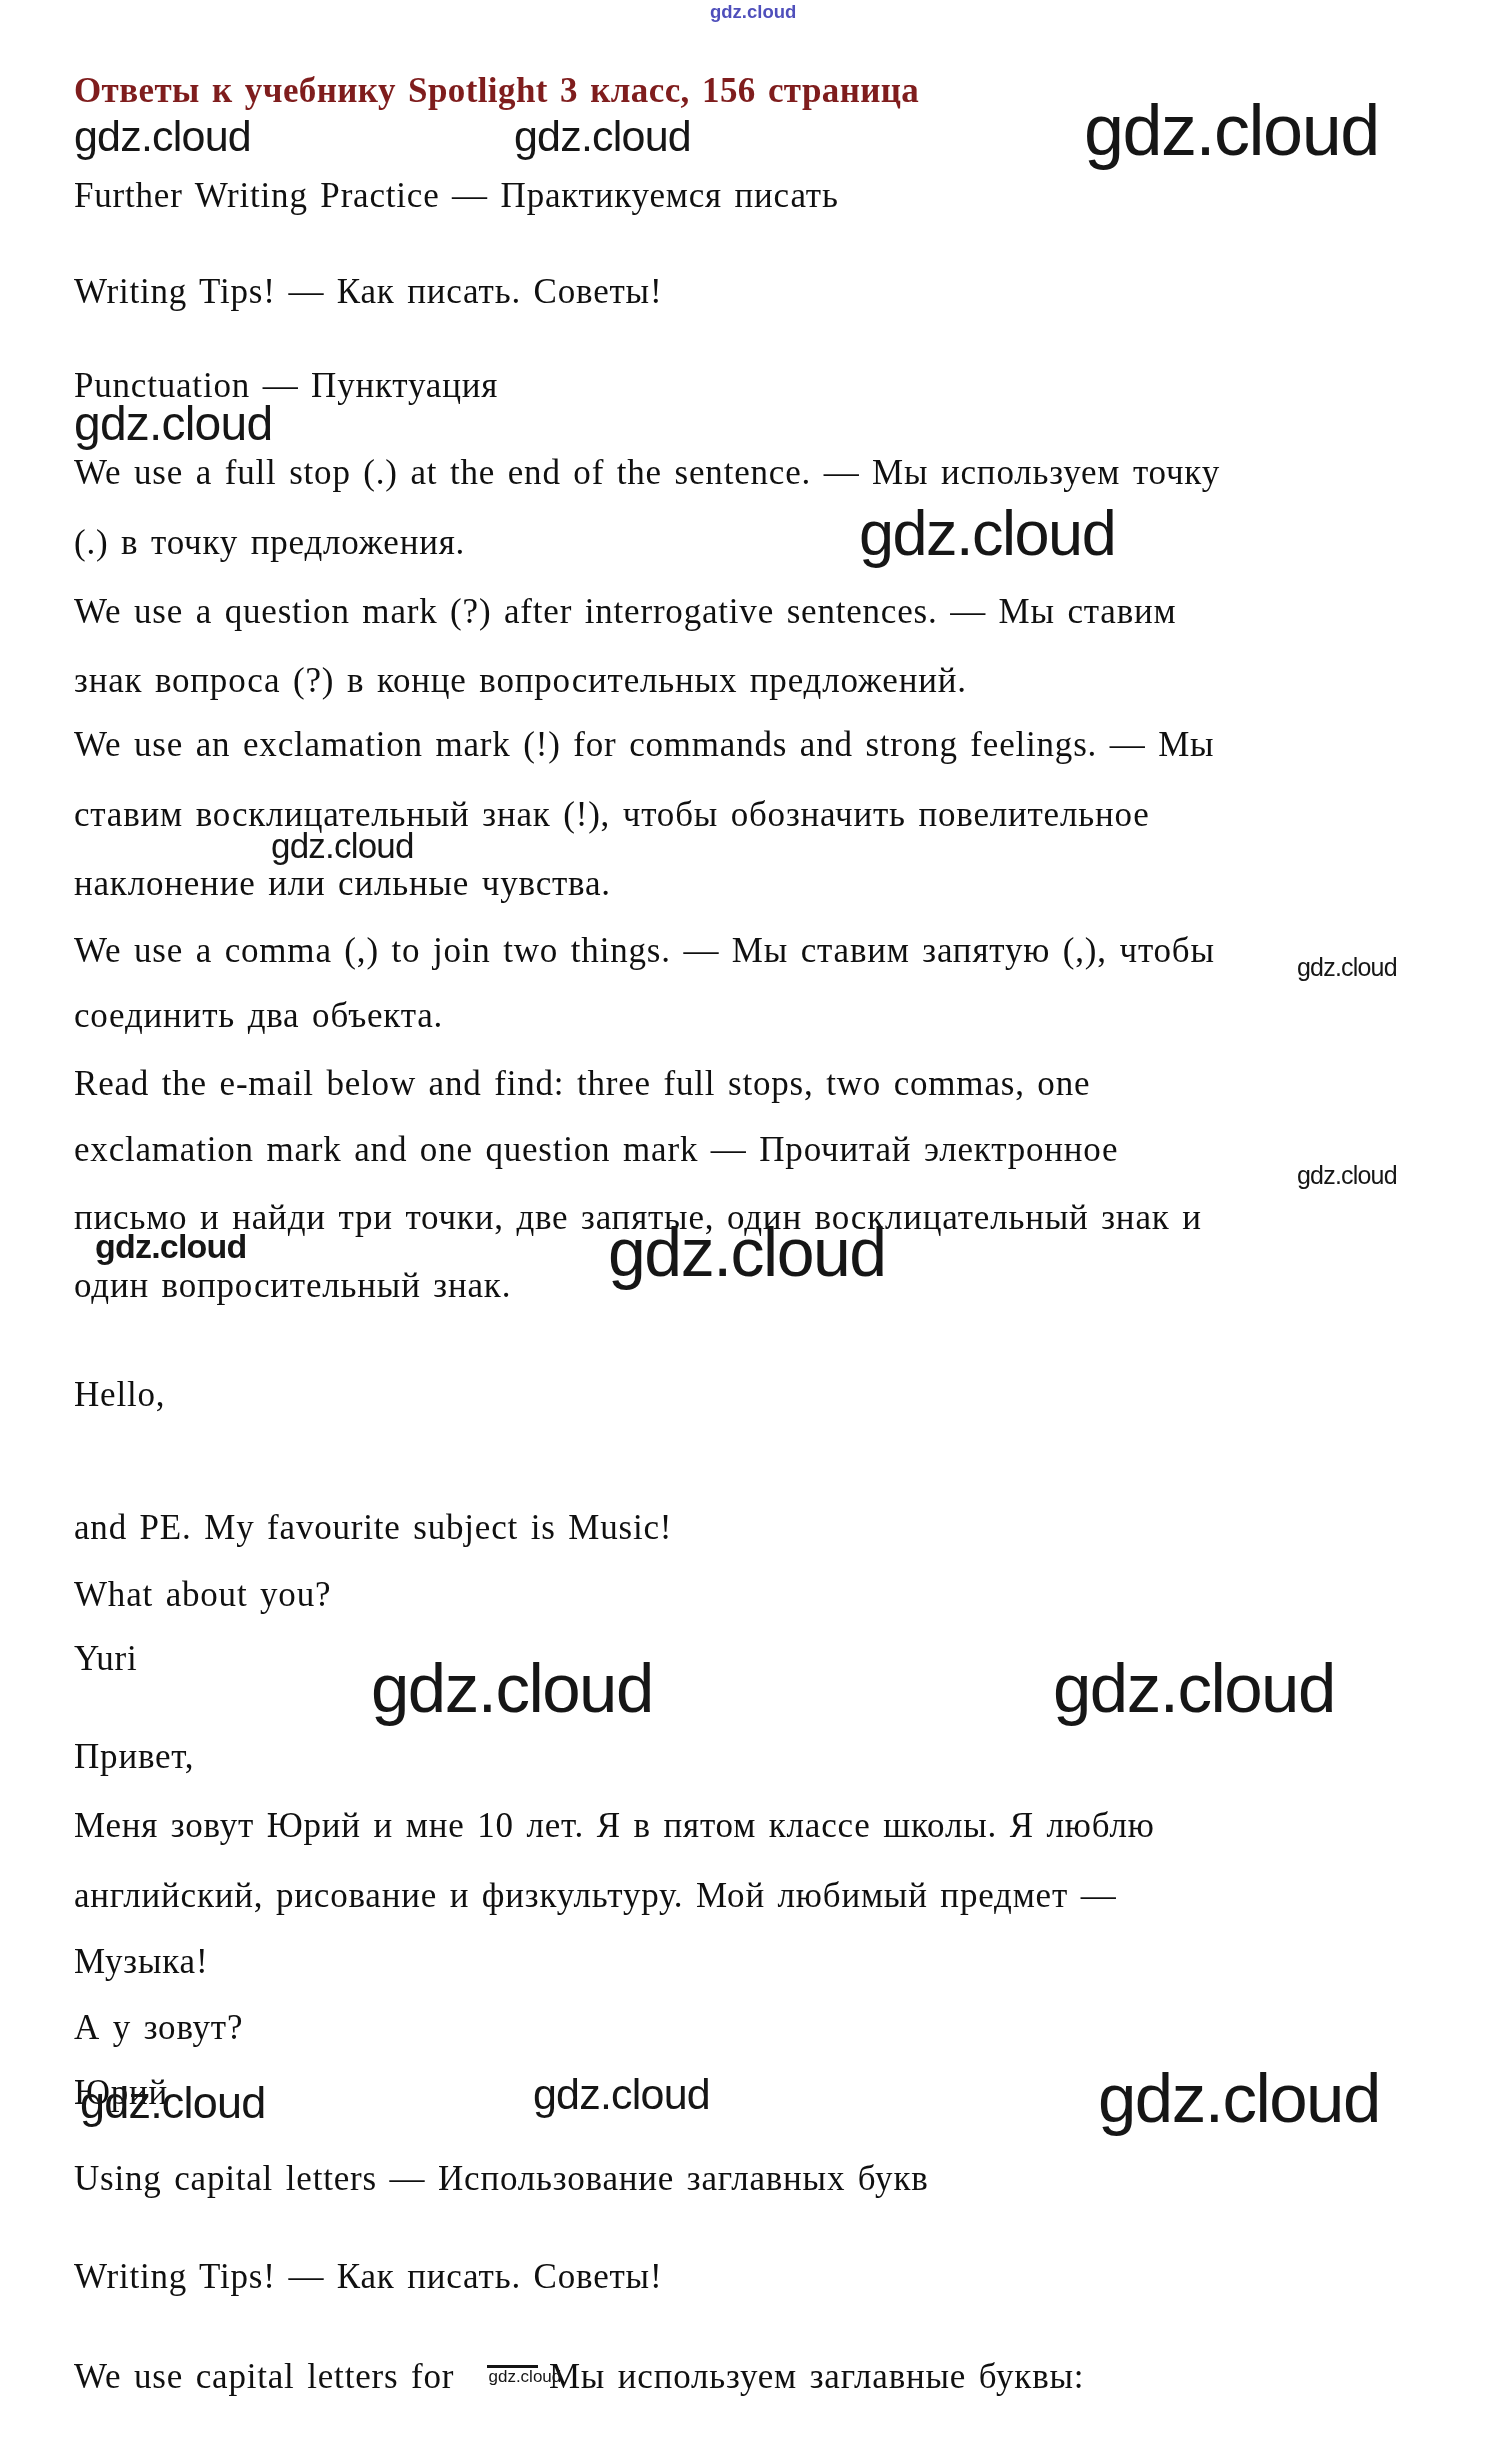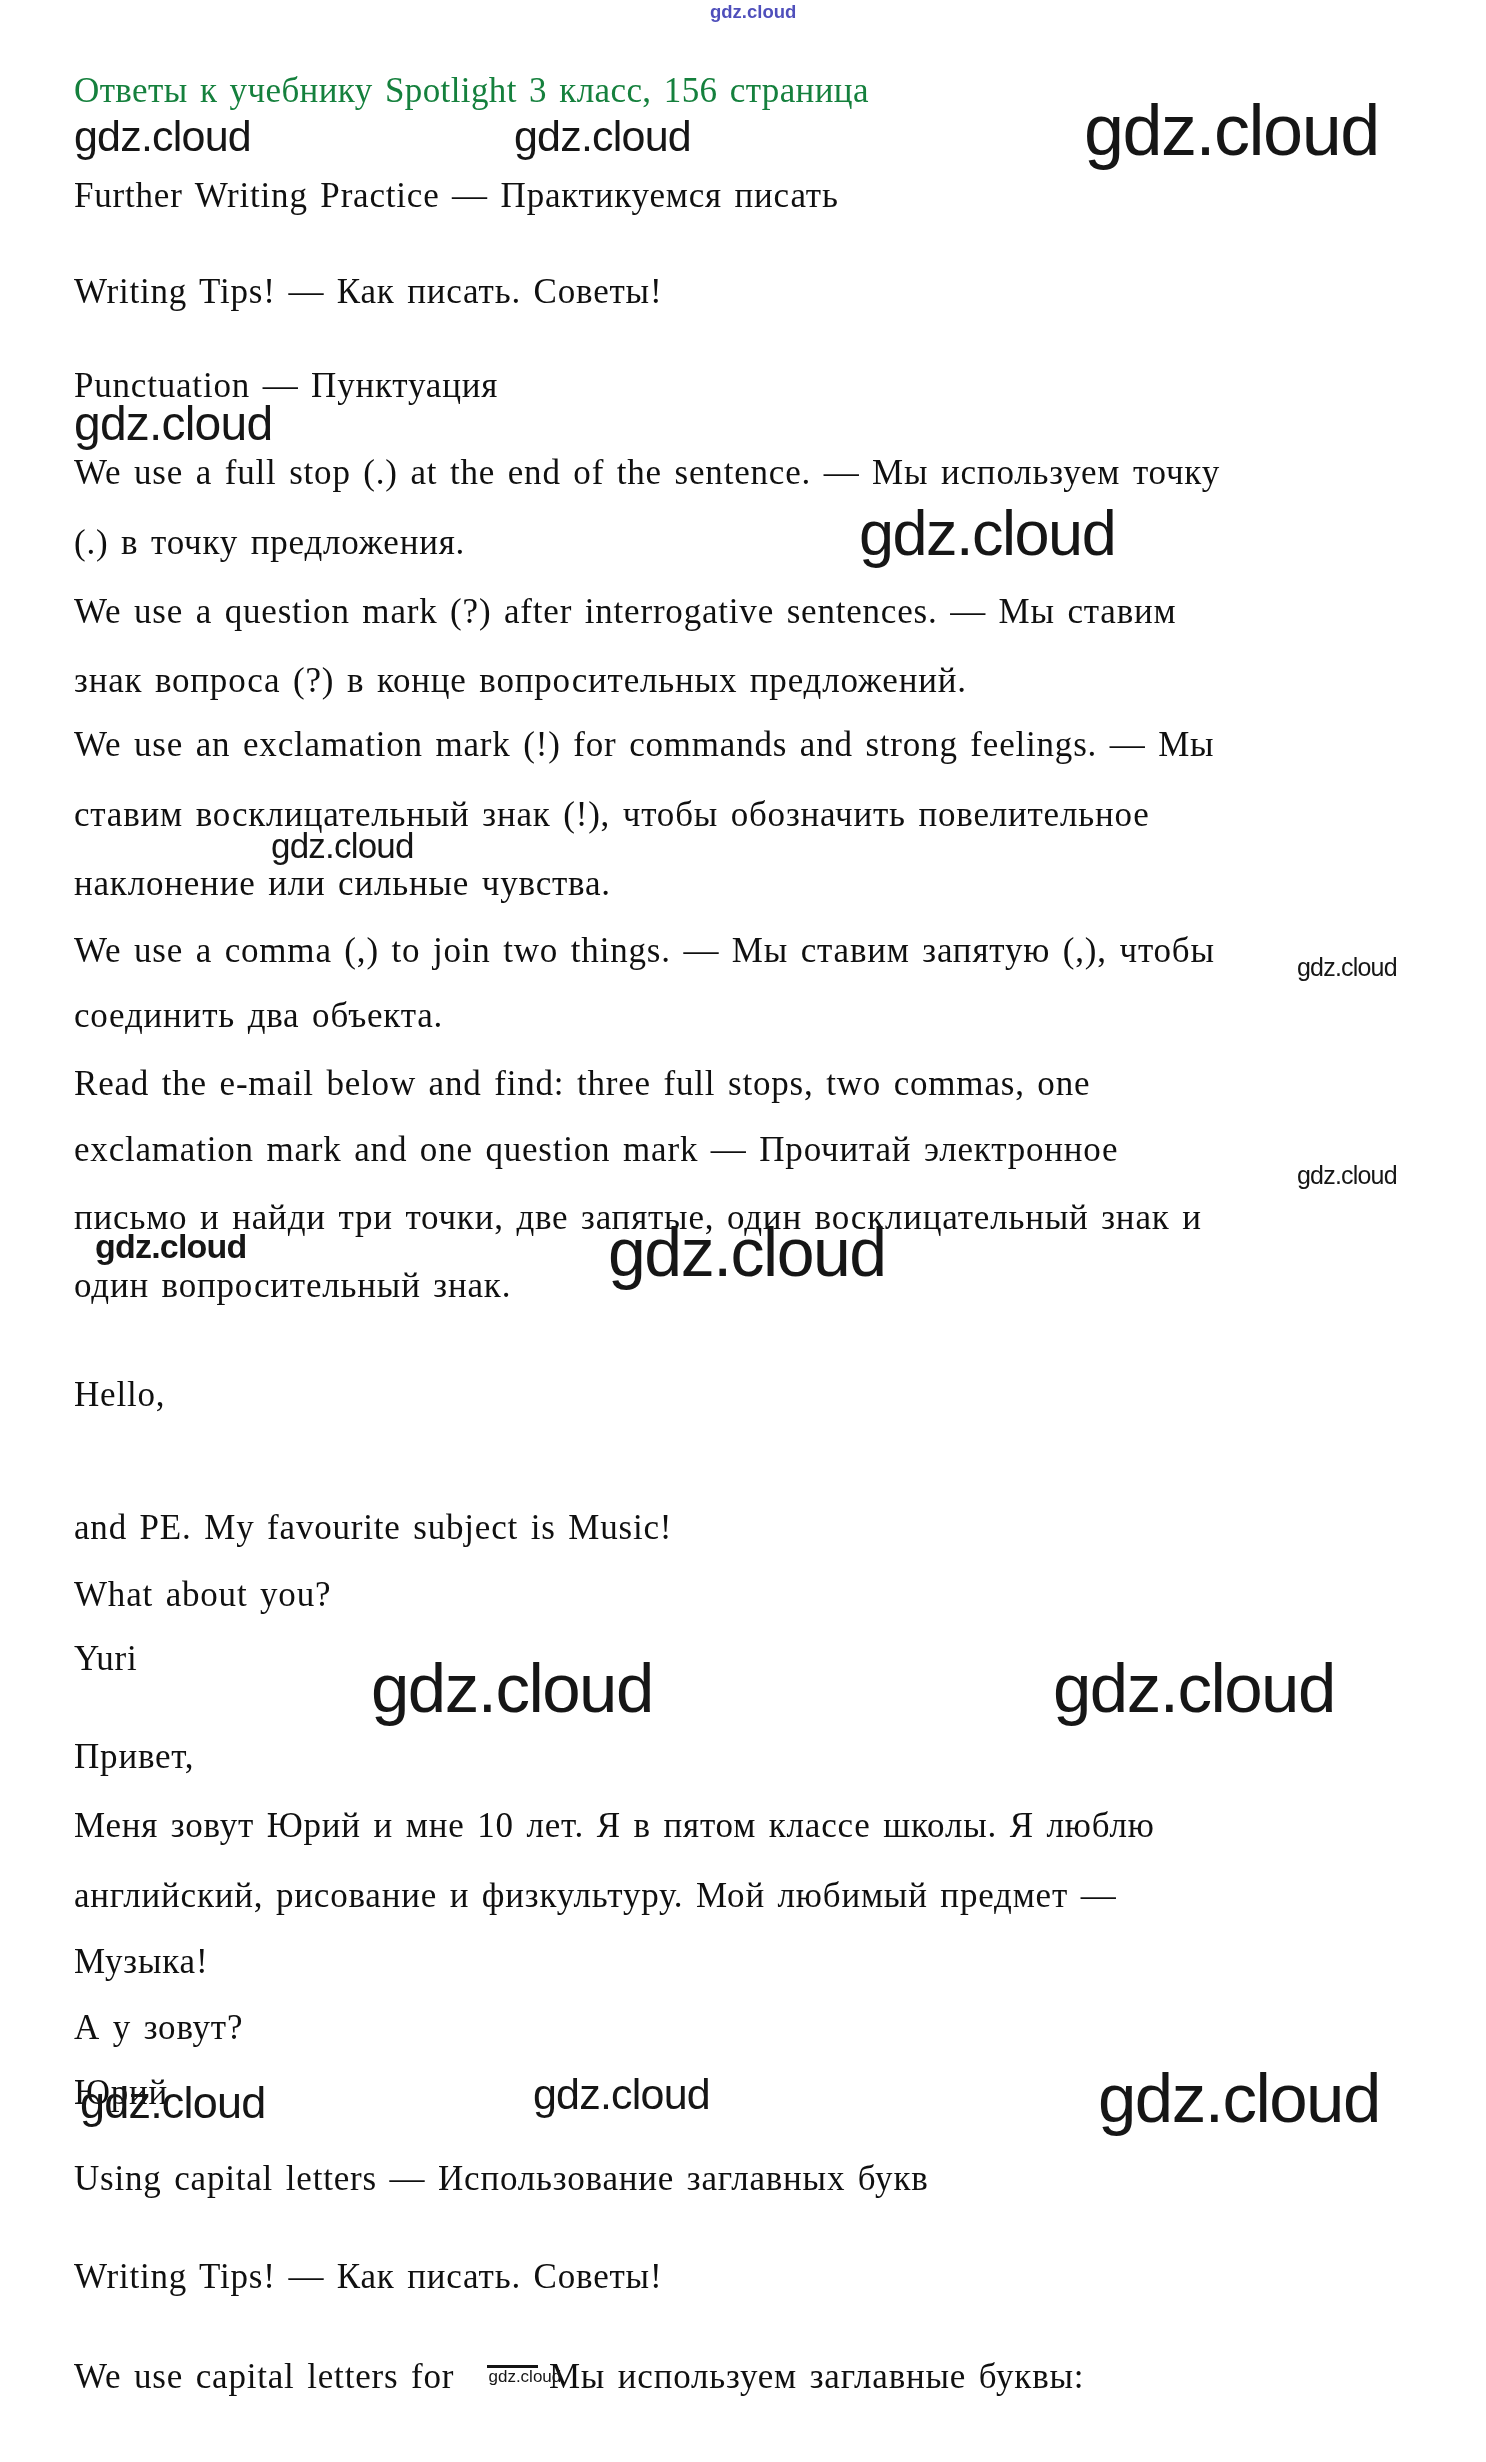--- a/index.html
+++ b/index.html
@@ -20,22 +20,22 @@
     position: absolute;
     left: 74px;
     white-space: nowrap;
     font-size: 35px;
     line-height: 45px;
     letter-spacing: 0.8px;
     word-spacing: 3.1px;
     color: #101010;
   }
   .title {
-    font-weight: normal;
-    color: #15803d;
+    font-weight: bold;
+    color: #7f1d1d;
     letter-spacing: 0.4px;
   }
   .wm {
     position: absolute;
     font-family: "Liberation Sans", sans-serif;
     color: #161616;
     line-height: 1;
     white-space: nowrap;
     letter-spacing: -0.8px;
   }

